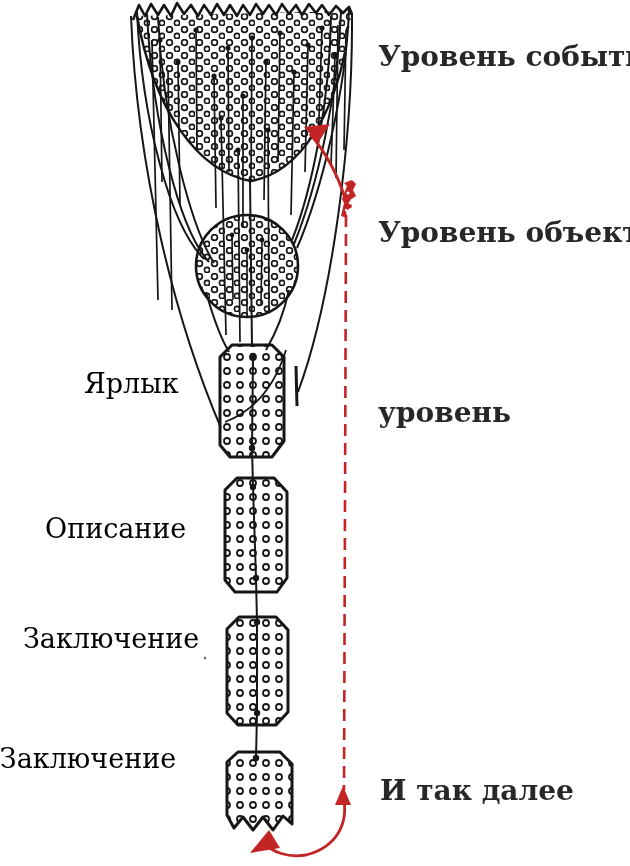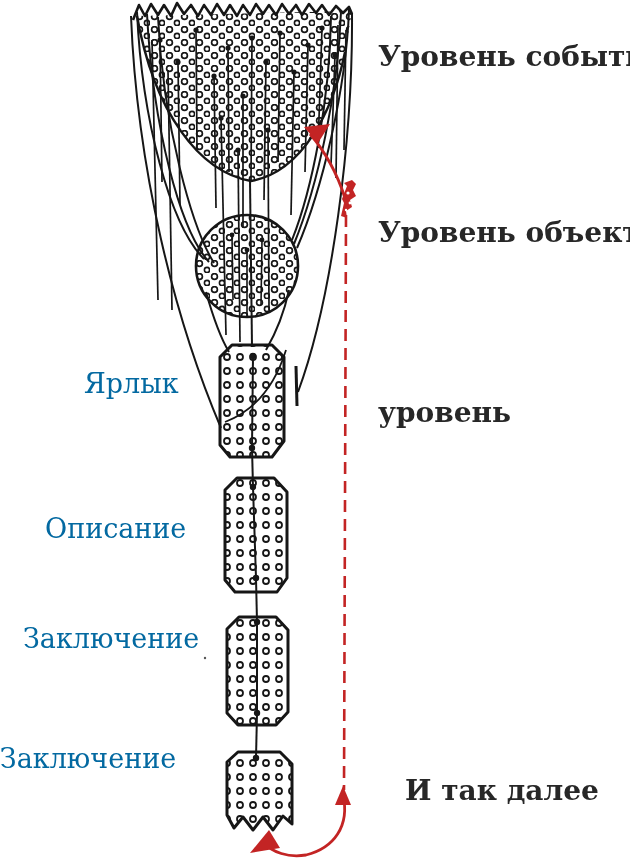--- a/index.html
+++ b/index.html
@@ -1,20 +1,20 @@
 <!DOCTYPE html>
 <html><head>
 <meta charset="utf-8">
 <style>
   html,body{margin:0;padding:0;background:#ffffff;}
   .stage{position:relative;width:630px;height:866px;background:#ffffff;overflow:hidden;
          font-family:"DejaVu Serif","Liberation Serif",serif;}
   .drawing{position:absolute;left:0;top:0;width:630px;height:866px;}
   .lbl{position:absolute;white-space:nowrap;}
-  .llabel{font-size:27px;color:#0369a1;line-height:32px;}
+  .llabel{font-size:27px;color:#000000;line-height:32px;}
   .llabel.center{text-align:center;white-space:normal;}
   .rlabel{font-size:28px;font-weight:bold;color:#272727;line-height:32px;}
   .justify-line{display:block;width:250px;text-align:justify;text-align-last:justify;}
 </style>
 </head>
 <body>
 
 <div class="stage">
 
   <svg class="drawing" viewBox="0 0 630 866">
@@ -169,15 +169,15 @@
     <span class="justify-line">Уровень события</span>
   </div>
 
   <div class="lbl rlabel" style="left:378px;top:217px;">Уровень объекта</div>
 
   <div class="lbl rlabel" style="left:378px;top:365px;">
     <br>
     <span>уровень</span>
   </div>
 
-  <div class="lbl rlabel" style="left:380px;top:775px;margin-left:25px;">И так далее</div>
+  <div class="lbl rlabel" style="left:380px;top:775px;">И так далее</div>
 
 </div>
 
 </body></html>

